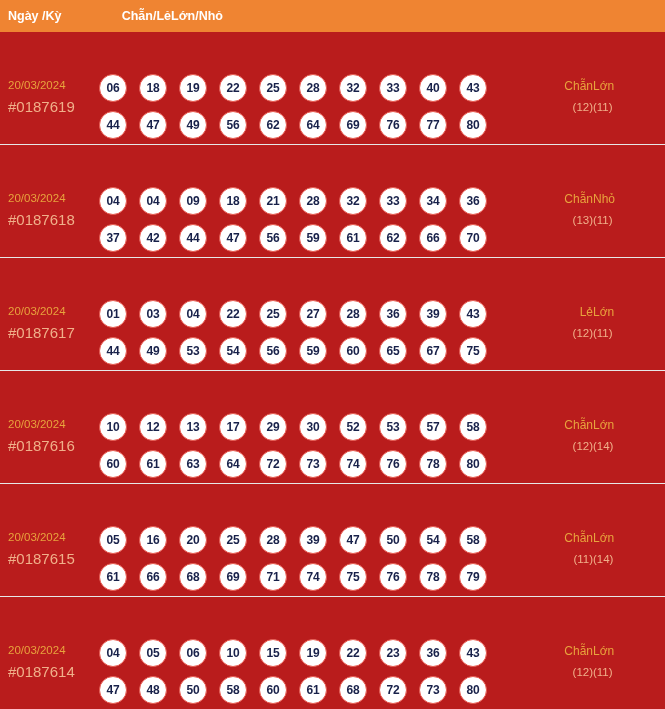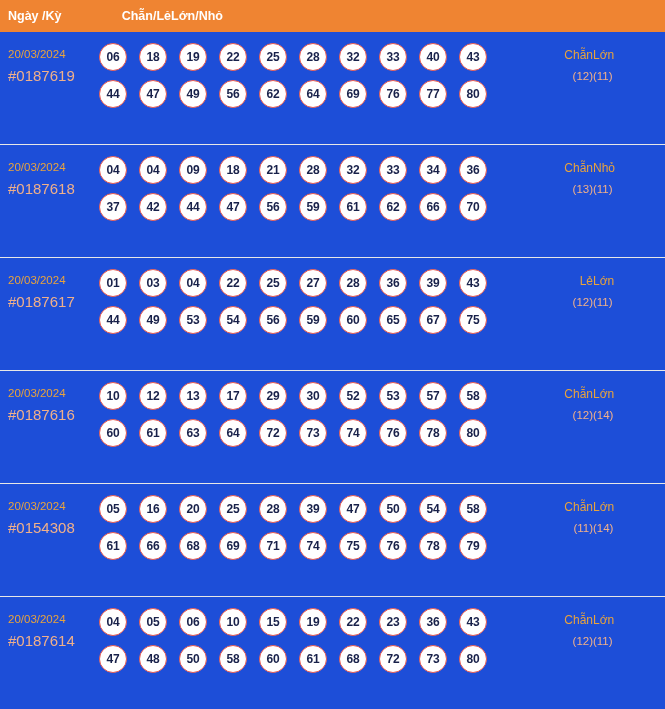--- a/index.html
+++ b/index.html
@@ -13,21 +13,21 @@
     height: 709px;
     font-family: "Liberation Sans", "DejaVu Sans", sans-serif;
     overflow: hidden;
   }
 
   .results-table {
     width: 665px;
     height: 709px;
     display: flex;
     flex-direction: column;
-    background: #1d4ed8;
+    background: #b91c1c;
   }
 
   
   .table-header {
     height: 32px;
     min-height: 32px;
     background: #ef8432;
     display: flex;
     align-items: center;
     color: #ffffff;
@@ -62,20 +62,21 @@
     display: flex;
     flex-direction: column;
   }
 
   .result-row {
     flex: 1;
     display: flex;
     align-items: flex-start;
     border-bottom: 1px solid #e7e7e7;
     padding-top: 11px;
+    margin-top: 31px;
   }
   .result-row:last-child {
     border-bottom: none;
   }
 
   .cell-date {
     width: 95px;
     padding-left: 8px;
     padding-top: 3px;
     line-height: 1.55;
@@ -311,21 +312,21 @@
           <span class="stat-count">(12)</span>
         </div>
         <div class="cell-size">
           <span class="stat-label">Lớn</span>
           <span class="stat-count">(14)</span>
         </div>
       </div>
       <div class="result-row">
         <div class="cell-date">
           <span class="draw-date">20/03/2024</span>
-          <span class="draw-id">#0154308</span>
+          <span class="draw-id">#0187615</span>
         </div>
         <div class="cell-balls">
           <div class="ball-row">
             <div class="ball">05</div>
             <div class="ball">16</div>
             <div class="ball">20</div>
             <div class="ball">25</div>
             <div class="ball">28</div>
             <div class="ball">39</div>
             <div class="ball">47</div>

